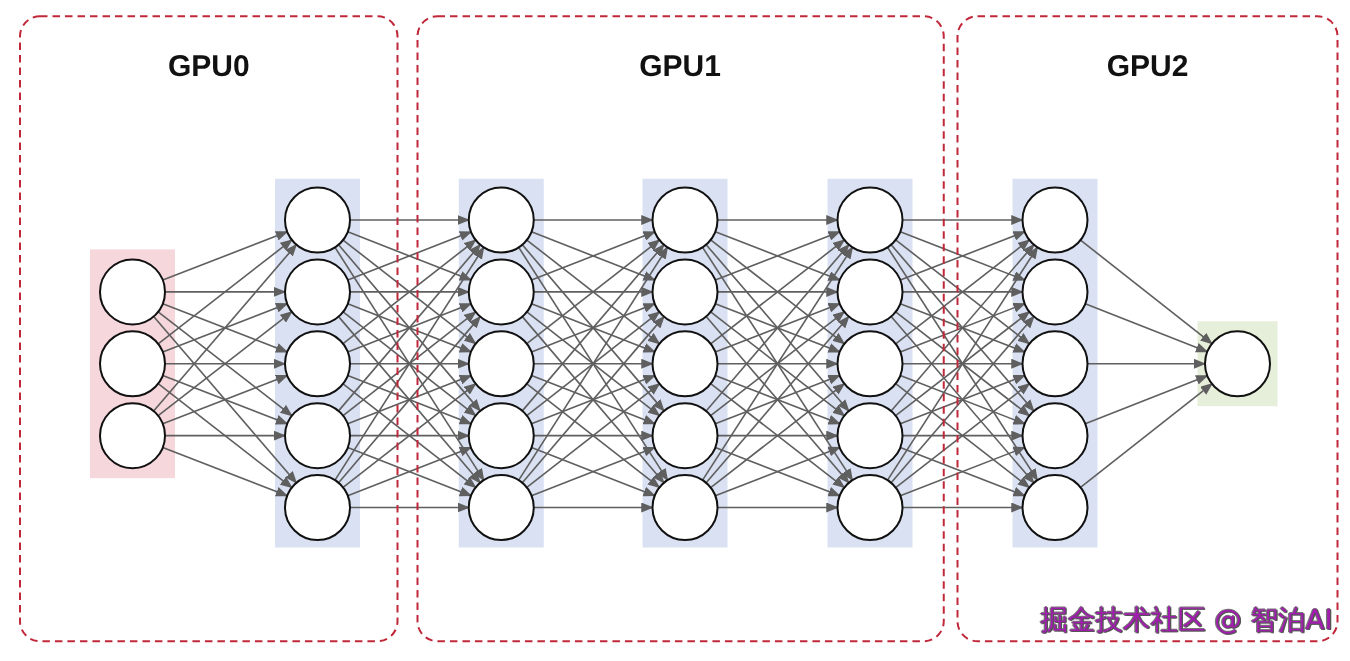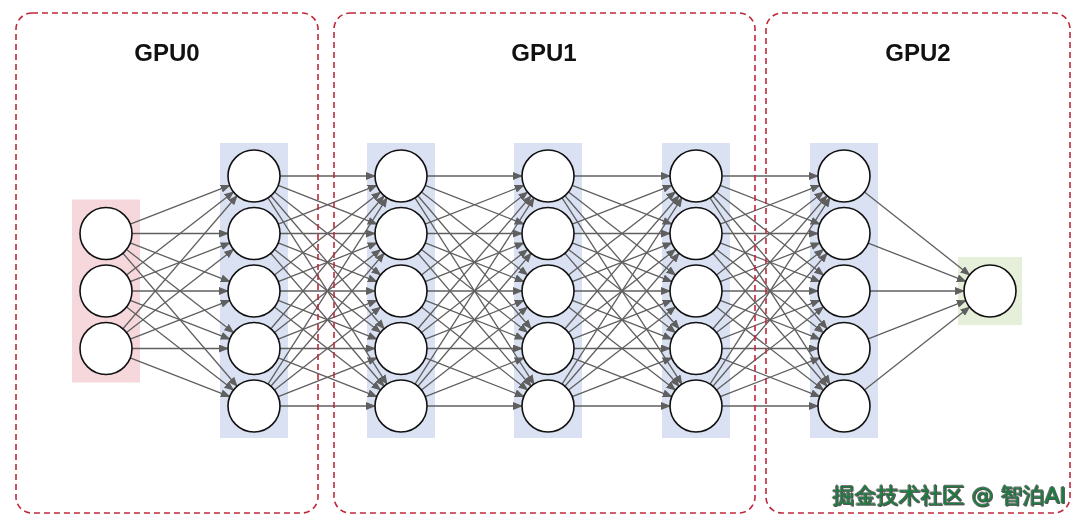--- a/index.html
+++ b/index.html
@@ -1,21 +1,21 @@
 <!DOCTYPE html>
 <html><head>
 <meta charset="utf-8">
 <style>
   html, body { margin: 0; padding: 0; background: #ffffff; }
   body { width: 1080px; height: 529px; position: relative; overflow: hidden;
          font-family: "Liberation Sans", sans-serif; }
   #diagram { position: absolute; left: 0; top: 0; }
   .gpu-label { font-family: "Liberation Sans", sans-serif; font-weight: bold; font-size: 24px; fill: #111111; }
   .watermark { position: absolute; right: 14px; bottom: 18px; font-family: "DejaVu Sans", sans-serif;
-               font-size: 22px; color: #15803d; letter-spacing: 0px;
+               font-size: 22px; color: #a21caf; letter-spacing: 0px;
                text-shadow: 1px 1px 0 #555, -1px 0 0 #777, 0 -1px 0 #777, 1px 0 0 #777, 0 1px 0 #777; }
 </style>
 </head>
 <body>
 
 <svg id="diagram" width="1080" height="529" viewBox="0 0 1080 529" xmlns="http://www.w3.org/2000/svg">
   <defs>
     <marker id="arrow" markerWidth="10" markerHeight="8" refX="9" refY="4" orient="auto" markerUnits="userSpaceOnUse">
       <path d="M0,0 L10,4 L0,8 Z" fill="#5f5f5f"></path>
     </marker>

